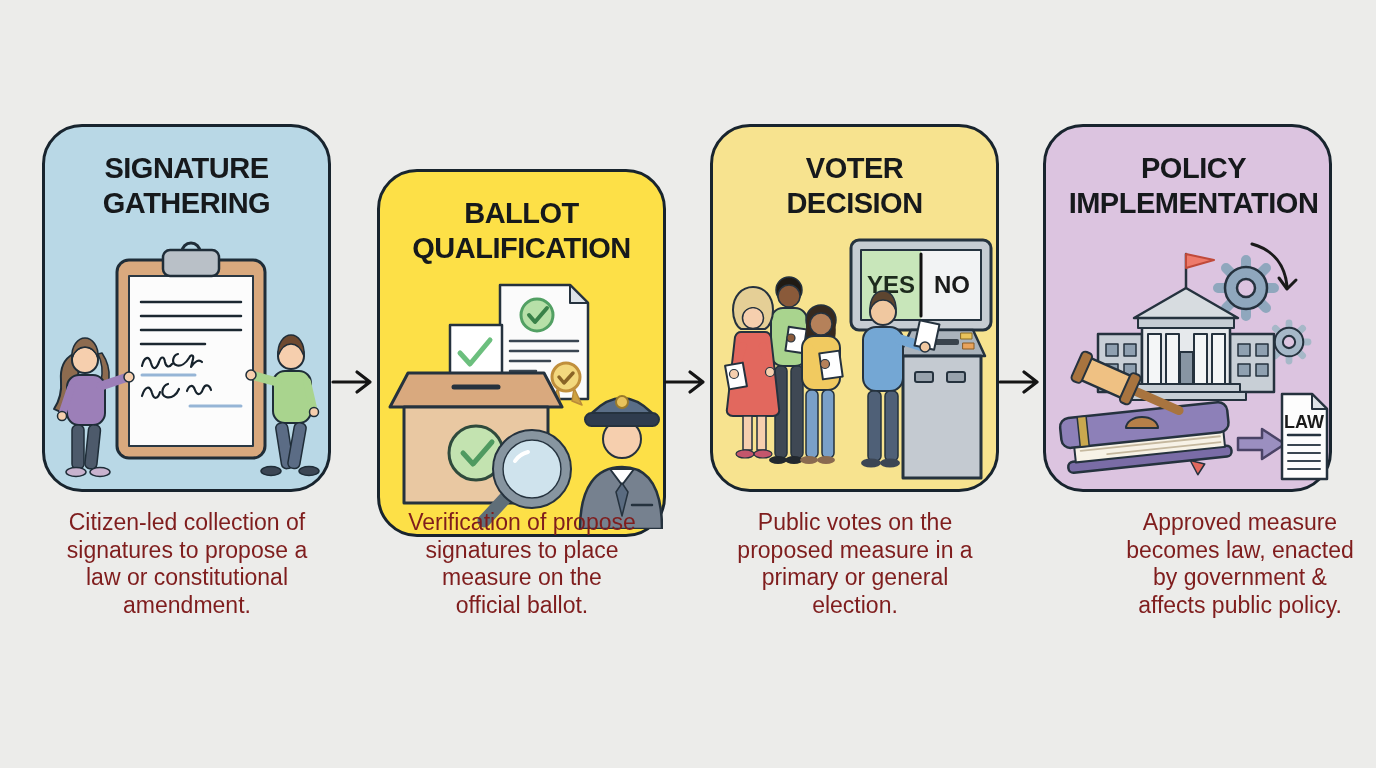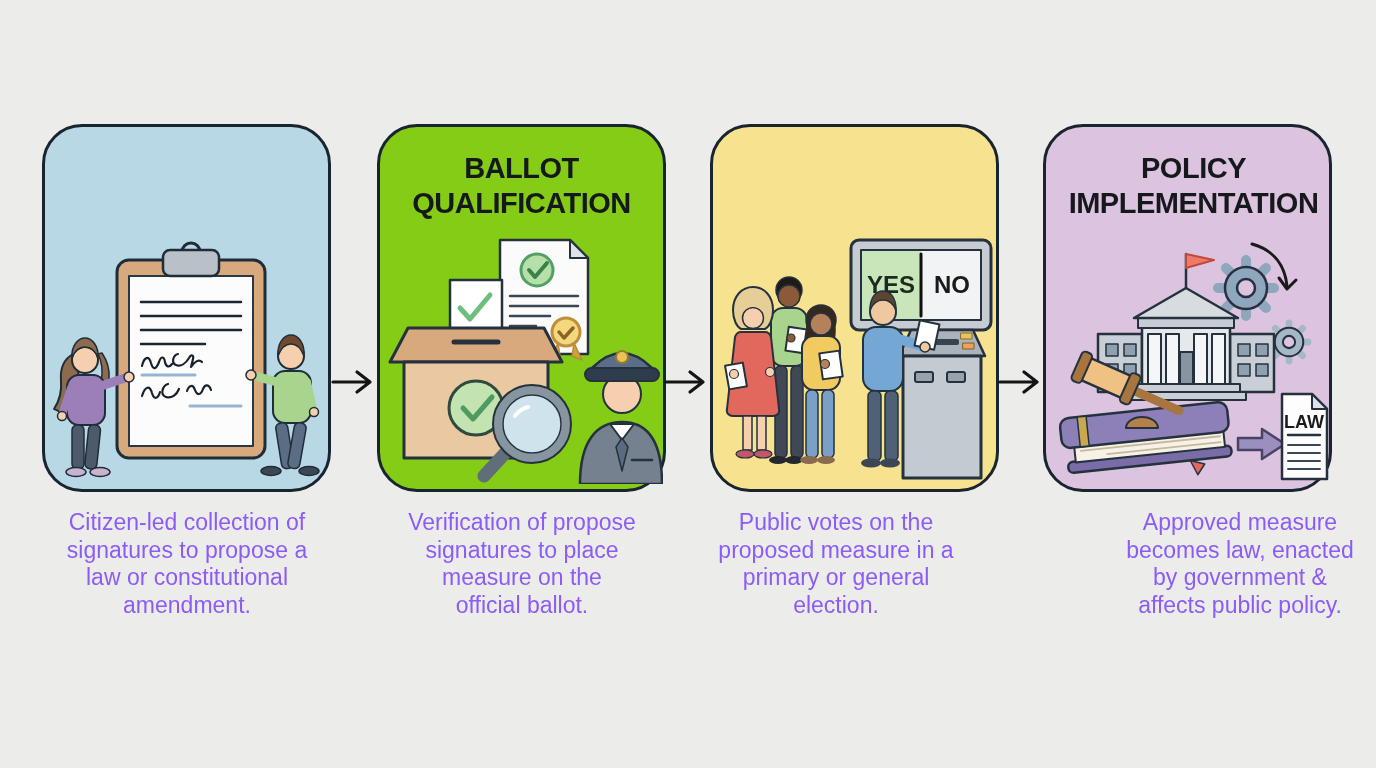--- a/index.html
+++ b/index.html
@@ -16,29 +16,31 @@
   }
   .card-title{
     margin-top:24px;text-align:center;
     font-weight:bold;font-size:29px;line-height:35px;
     letter-spacing:-0.5px;color:#16191C;white-space:pre-line;
   }
   .illus{position:absolute;left:0;bottom:5px;width:283px;height:248px;}
   .caption{
     position:absolute;top:509px;width:320px;
     text-align:center;font-size:23px;line-height:27.5px;
-    color:#8b5cf6;white-space:pre-line;
+    color:#7f1d1d;white-space:pre-line;
   }
   .flow-arrow{position:absolute;top:368px;width:46px;height:28px;}
   svg text{font-family:"Liberation Sans",sans-serif;}
 </style>
 </head>
 <body>
 
 <div class="card" style="left: 42px; background-color: rgb(185, 216, 230);">
+  <div class="card-title">SIGNATURE
+GATHERING</div>
   <svg class="illus" viewBox="0 0 283 248">
     <g stroke-linecap="round" stroke-linejoin="round">
 
       <g>
         <circle cx="146" cy="16" r="9" fill="#B9D8E6" stroke="#1F2D38" stroke-width="3"></circle>
         <rect x="72" y="24" width="148" height="198" rx="12" fill="#D9A97E" stroke="#1F2D38" stroke-width="3"></rect>
         <rect x="84" y="40" width="124" height="170" fill="#FCFCFC" stroke="#2A3844" stroke-width="2"></rect>
         <rect x="118" y="14" width="56" height="26" rx="7" fill="#B9C0C7" stroke="#1F2D38" stroke-width="2.5"></rect>
         <path d="M96,66 H196 M96,80 H196 M96,94 H196 M96,108 H160" stroke="#1B2730" stroke-width="2.5" fill="none"></path>
         <g>
@@ -75,21 +77,21 @@
         <circle cx="269" cy="176" r="4.5" fill="#F6CFAE" stroke="#1F2D38" stroke-width="1.5"></circle>
         <rect x="230" y="187" width="12" height="46" rx="5" fill="#5B6C85" stroke="#1F2D38" stroke-width="1.5" transform="rotate(-9 236 187)"></rect>
         <rect x="250" y="187" width="12" height="46" rx="5" fill="#5B6C85" stroke="#1F2D38" stroke-width="1.5" transform="rotate(10 256 187)"></rect>
         <ellipse cx="226" cy="235" rx="10" ry="4.5" fill="#3C4654" stroke="#1F2D38" stroke-width="1.5"></ellipse>
         <ellipse cx="264" cy="235" rx="10" ry="4.5" fill="#3C4654" stroke="#1F2D38" stroke-width="1.5"></ellipse>
       </g>
     </g>
   </svg>
 </div>
 
-<div class="card" style="left: 377px; background-color: #84cc16;">
+<div class="card" style="left: 377px; background-color: #fde047; margin-top: 45px;">
   <div class="card-title">BALLOT
 QUALIFICATION</div>
   <svg class="illus" viewBox="0 0 283 248">
     <g stroke-linecap="round" stroke-linejoin="round">
 
       <g>
         <path d="M120,4 L190,4 L208,22 L208,118 L120,118 Z" fill="#FBFBFB" stroke="#25323E" stroke-width="2.5"></path>
         <path d="M190,4 L190,22 L208,22 Z" fill="#DDE3E8" stroke="#25323E" stroke-width="2"></path>
         <circle cx="157" cy="34" r="16" fill="#B7E0A8" stroke="#52A063" stroke-width="3"></circle>
         <path d="M149,34 l6,7 l12,-14" stroke="#398148" stroke-width="4" fill="none"></path>
@@ -128,20 +130,22 @@
         <circle cx="152" cy="188" r="34" fill="#CFE3ED" stroke="#8795A0" stroke-width="9"></circle>
         <circle cx="152" cy="188" r="39" fill="none" stroke="#25323E" stroke-width="2"></circle>
         <circle cx="152" cy="188" r="29" fill="none" stroke="#25323E" stroke-width="1.5"></circle>
         <path d="M135,180 a21,21 0 0 1 13,-9" stroke="#FFFFFF" stroke-width="4" fill="none"></path>
       </g>
     </g>
   </svg>
 </div>
 
 <div class="card" style="left: 710px; background-color: rgb(247, 227, 143);">
+  <div class="card-title">VOTER
+DECISION</div>
   <svg class="illus" viewBox="0 0 283 248">
     <g stroke-linecap="round" stroke-linejoin="round">
 
       <g>
         <rect x="138" y="4" width="140" height="90" rx="8" fill="#C6CCD2" stroke="#25323E" stroke-width="3"></rect>
         <rect x="148" y="14" width="120" height="70" fill="#F2F3F4"></rect>
         <rect x="148" y="14" width="60" height="70" fill="#C8E6BA"></rect>
         <rect x="148" y="14" width="120" height="70" fill="none" stroke="#25323E" stroke-width="2"></rect>
         <path d="M208,18 V80" stroke="#111111" stroke-width="3"></path>
         <text x="178" y="57" text-anchor="middle" font-size="24" font-weight="bold" fill="#1D2B1D">YES</text>
@@ -311,20 +315,20 @@
 </svg>
 
 <div class="caption" style="left:27px">Citizen-led collection of
 signatures to propose a
 law or constitutional
 amendment.</div>
 <div class="caption" style="left:362px">Verification of propose
 signatures to place
 measure on the
 official ballot.</div>
-<div class="caption" style="left:676px">Public votes on the
+<div class="caption" style="left:695px">Public votes on the
 proposed measure in a
 primary or general
 election.</div>
 <div class="caption" style="left:1080px">Approved measure
 becomes law, enacted
 by government &amp;
 affects public policy.</div>
 
 </body></html>

